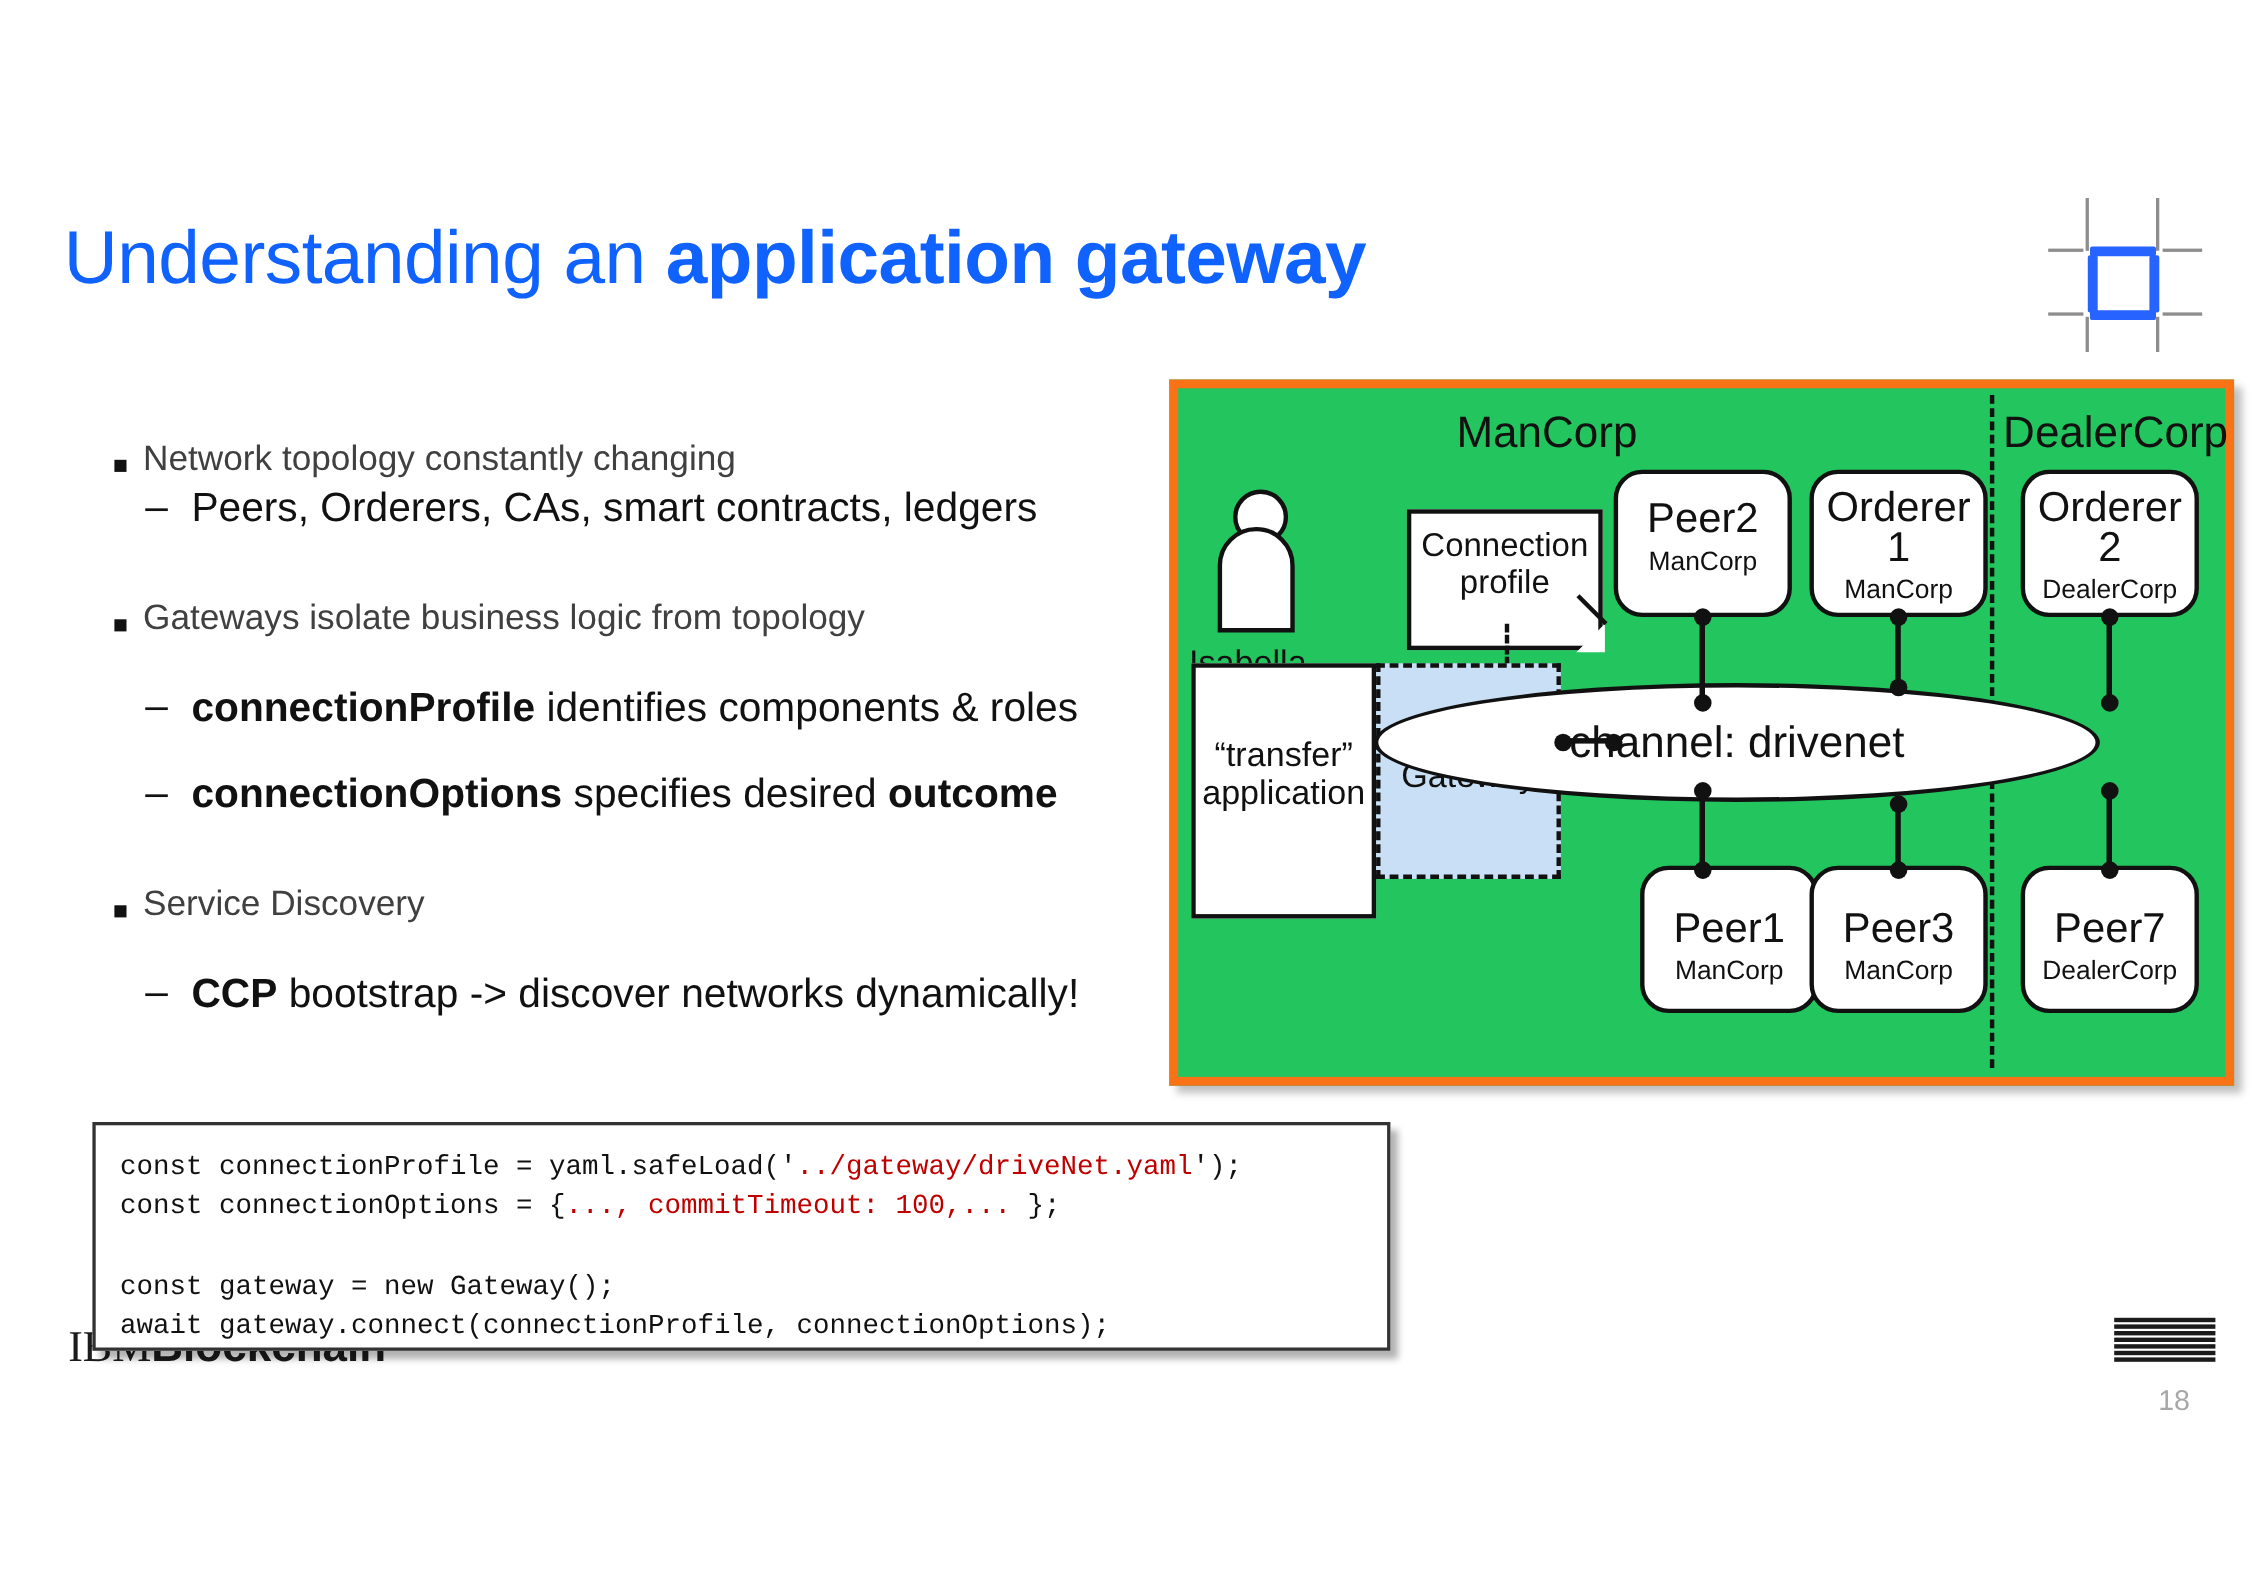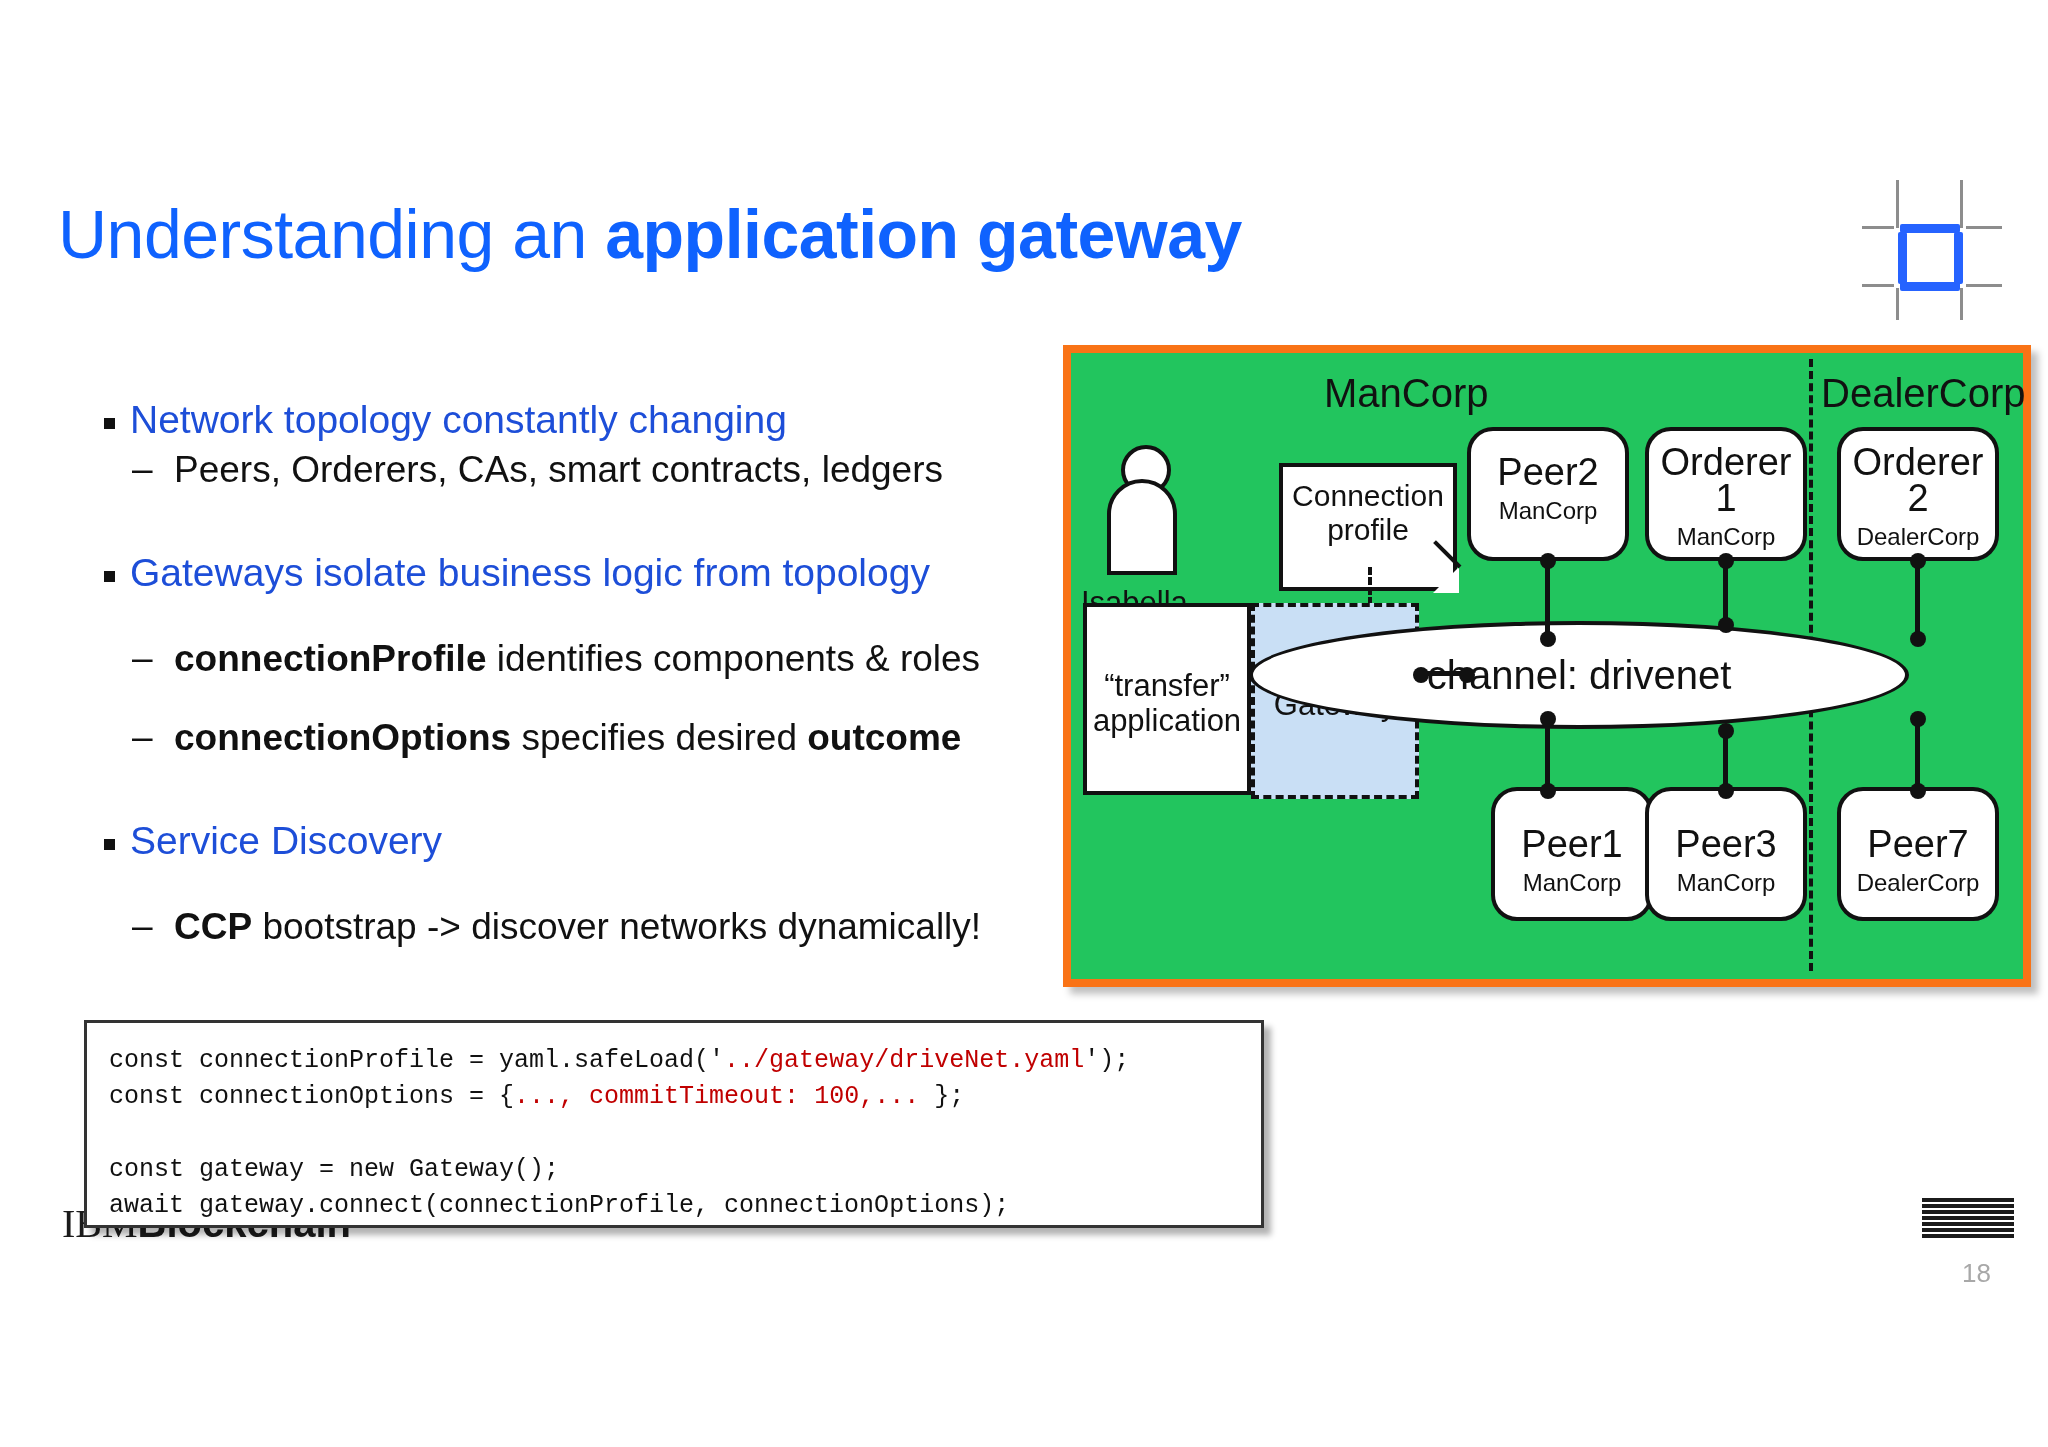--- a/index.html
+++ b/index.html
@@ -26,21 +26,21 @@
   #ibm-grid-mark {
     position:absolute; left:1862px; top:180px;
     width:140px; height:140px;
   }
   #ibm-grid-mark .gl { position:absolute; background:#8d8d8d; }
   #ibm-grid-mark .bl { position:absolute; background:#2663ff; }
 
   
   #bullets { position:absolute; left:100px; top:398px; width:1010px; }
   .b1 {
-    font-size:39px; color:#1d4ed8; line-height:1.15;
+    font-size:32px; color:#404040; line-height:1.15;
     white-space:nowrap; margin:0 0 6px 0; position:relative;
     padding-left:30px;
   }
   .b1 .sq {
     position:absolute; left:4px; top:20px;
     width:11px; height:11px; background:#111111;
   }
   .b2 {
     font-size:37px; color:#111111; line-height:1.15;
     white-space:nowrap; margin:0; position:relative;
@@ -126,21 +126,21 @@
   }
   #conn-profile-stem {
     position:absolute; left:297px; top:214px;
     width:0; height:38px;
     border-left:4px dashed #111;
   }
 
   
   #app-box {
     position:absolute; left:12px; top:250px;
-    width:168px; height:192px;
+    width:168px; height:232px;
     border:4px solid #111;
     background:#fff;
     box-sizing:border-box;
   }
   #app-box .txt {
     position:absolute; left:0; right:0; top:62px;
     text-align:center; font-size:31px; color:#111; line-height:1.12;
   }
   #gateway-box {
     position:absolute; left:180px; top:250px;

